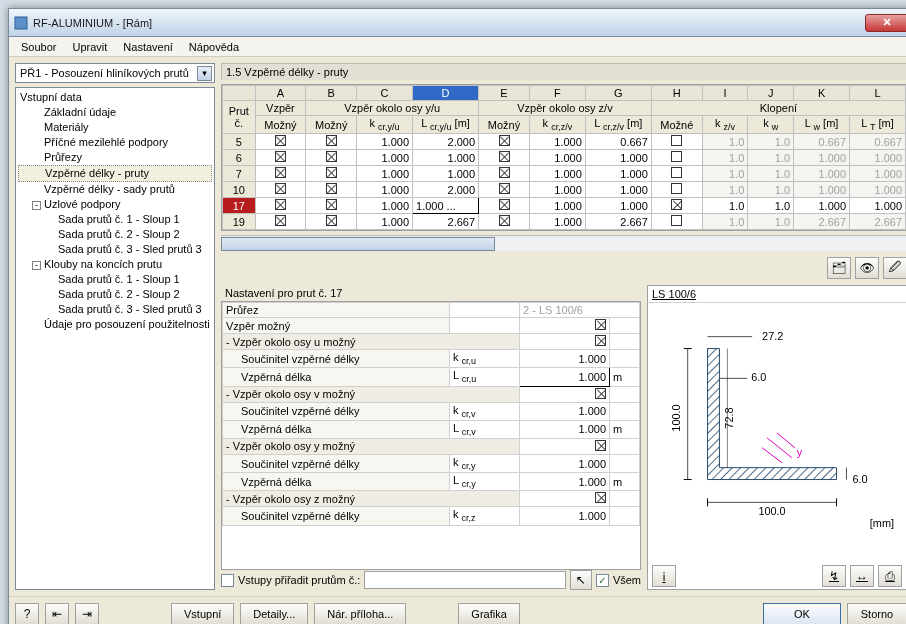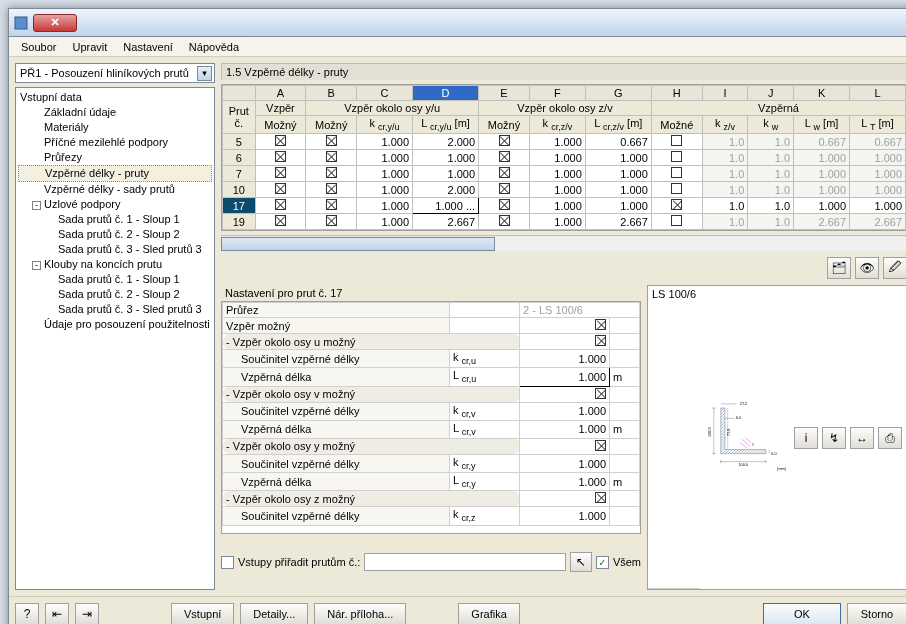--- a/index.html
+++ b/index.html
@@ -25,66 +25,67 @@
   .tree .expander { display:inline-block; width:9px; height:9px; border:1px solid #808080; text-align:center; line-height:7px; font-size:9px; margin-right:3px; vertical-align:middle;}
   .right-panel { flex:1; display:flex; flex-direction:column; gap:4px;}
   .panel-title { background: #e2e0d5; padding:2px 4px; font-weight:normal; border:1px solid #bfbcae; border-bottom:none;}
   .grid-wrap { border:1px solid #a0a0a0; background:#fff; }
   .grid { border-collapse:collapse; width:100%; table-layout:fixed;}
   .grid th, .grid td { border:1px solid #c0c0c0; padding:1px 3px; text-align:center; font-size:11px; height:15px; overflow:hidden;}
   .grid th { background:#ece9d8; font-weight:normal; }
   .grid th.col-letters { background:#e8e5d6; }
   .grid th.sel-col { background:#3169c6; color:#fff;}
   .grid td.rowhead { background:#ece9d8; }
-  .grid td.rowhead.sel { background:#0c4a6e; color:#fff;}
+  .grid td.rowhead.sel { background:#b91c1c; color:#fff;}
   .grid td.gray { color:#a0a0a0; background:#f4f4f0;}
   .grid td.editcell { background:#fff; border:1px solid #000; position:relative;}
   .chk-x { display:inline-block; width:11px; height:11px; border:1px solid #333; position:relative;}
   .chk-x.checked::before, .chk-x.checked::after { content:""; position:absolute; background:#333; width:1px; height:12px; left:4.5px; top:-1px;}
   .chk-x.checked::before { transform:rotate(45deg);}
   .chk-x.checked::after { transform:rotate(-45deg);}
   .scrollbar-h { height:16px; background:#e8e8e8; border-top:1px solid #c0c0c0; display:flex; align-items:center;}
   .scrollbar-h .track { flex:1; height:14px; background:#f0f0f0; position:relative;}
   .scrollbar-h .thumb { position:absolute; left:0; width:40%; height:100%; background:linear-gradient(#e0e8f2,#c1d3e8); border:1px solid #7a8a99;}
   .toolbar-right { display:flex; justify-content:flex-end; gap:4px; padding:2px 0;}
   .tbtn { width:24px; height:22px; border:1px solid #a0a0a0; background:linear-gradient(#fdfdfc,#e0ded4); display:flex; align-items:center; justify-content:center; font-size:12px;}
   .mid-area { display:flex; gap:6px; flex:1; min-height:0;}
   .settings-panel { flex:1; display:flex; flex-direction:column;}
   .settings-title { padding:2px 4px; background:#ece9d8;}
   .settings-grid-wrap { flex:1; border:1px solid #a0a0a0; background:#fff; overflow:hidden; position:relative;}
   .sgrid { border-collapse:collapse; width:100%;}
   .sgrid td { border:1px solid #d0d0d0; padding:1px 3px; height:15px; vertical-align:middle;}
   .sgrid td.lbl { background:#f7f6f1; }
-  .sgrid td.lbl-sec { background:#efede3;border-radius:7px; }
+  .sgrid td.lbl-sec { background:#efede3; }
   .sgrid td.sym { background:#fff; width:70px;}
   .sgrid td.val { background:#fff; text-align:right; width:90px;}
   .sgrid td.unit { background:#fff; width:30px;}
   .sgrid td.val.gray { color:#a0a0a0;}
-  .section-svg-panel { width:260px; border:1px solid #a0a0a0; background:#fff; display:flex; flex-direction:row;}
+  .section-svg-panel { width:260px; border:1px solid #a0a0a0; background:#fff; display:flex; flex-direction:column;text-decoration:underline;}
   .section-svg-panel .sec-title { padding:2px 4px; border-bottom:1px solid #d0d0d0;}
   .section-svg-panel .svg-area { flex:1; position:relative;}
-  .input-row { display:flex; align-items:center; gap:4px; padding:18px 0;}
+  .input-row { display:flex; align-items:center; gap:4px; padding:0 0;}
   .checkbox { width:13px; height:13px; border:1px solid #7a8a99; background:#fff; display:inline-flex; align-items:center; justify-content:center;}
   .checkbox.checked::after { content:"✓"; font-size:10px; color:#2a6b2a;}
   .text-input { height:18px; border:1px solid #a0a0a0; background:#fff; flex:1; padding:0 2px;}
   .footer { display:flex; align-items:center; padding:6px; gap:6px; border-top:1px solid #d0cdc0; background:#ece9d8;}
   .btn { height:22px; padding:0 12px; border:1px solid #a0a0a0; background:linear-gradient(#fdfdfc,#e0ded4); display:inline-flex; align-items:center; justify-content:center;}
   .btn.primary { border:1px solid #3b6ea5; background:linear-gradient(#fbfcfe,#dbe7f4);}
   .spacer { flex:1;}
   .sub { font-size:9px; vertical-align:sub;}
 </style>
 </head>
 <body>
 
 <div class="window">
 
   <div class="titlebar">
     <svg class="icon" viewBox="0 0 16 16">
         <rect x="2" y="2" width="12" height="12" fill="#5a8fc8" stroke="#2a5f98"></rect>
       </svg>
+    <div class="title">RF-ALUMINIUM - [Rám]</div>
     <div class="close-btn">
         <span>✕</span>
       </div>
   </div>
 
   <div class="menubar">
     <div class="menu-item">Soubor</div>
     <div class="menu-item">Upravit</div>
     <div class="menu-item">Nastavení</div>
     <div class="menu-item">Nápověda</div>
@@ -150,21 +151,21 @@
                 <th class="col-letters">I</th>
                 <th class="col-letters">J</th>
                 <th class="col-letters">K</th>
                 <th class="col-letters">L</th>
               </tr>
               <tr>
                 <th rowspan="2">Prut<br>č.</th>
                 <th>Vzpěr</th>
                 <th colspan="3">Vzpěr okolo osy y/u</th>
                 <th colspan="3">Vzpěr okolo osy z/v</th>
-                <th colspan="5">Vzpěrná</th>
+                <th colspan="5">Klopení</th>
               </tr>
               <tr>
                 <th>Možný</th>
                 <th>Možný</th>
                 <th>k <span class="sub">cr,y/u</span></th>
                 <th>L <span class="sub">cr,y/u</span> [m]</th>
                 <th>Možný</th>
                 <th>k <span class="sub">cr,z/v</span></th>
                 <th>L <span class="sub">cr,z/v</span> [m]</th>
                 <th>Možné</th>
@@ -231,21 +232,21 @@
                 <td class="gray" style="text-align:right">1.0</td>
                 <td class="gray" style="text-align:right">1.0</td>
                 <td class="gray" style="text-align:right">1.000</td>
                 <td class="gray" style="text-align:right">1.000</td>
               </tr>
               <tr>
                 <td class="rowhead sel">17</td>
                 <td><span class="chk-x checked"></span></td>
                 <td><span class="chk-x checked"></span></td>
                 <td style="text-align:right">1.000</td>
-                <td class="editcell" style="text-align:right">1.000 ...</td>
+                <td class="editcell" style="text-align:left">1.000 ...</td>
                 <td><span class="chk-x checked"></span></td>
                 <td style="text-align:right">1.000</td>
                 <td style="text-align:right">1.000</td>
                 <td><span class="chk-x checked"></span></td>
                 <td style="text-align:right">1.0</td>
                 <td style="text-align:right">1.0</td>
                 <td style="text-align:right">1.000</td>
                 <td style="text-align:right">1.000</td>
               </tr>
               <tr>

